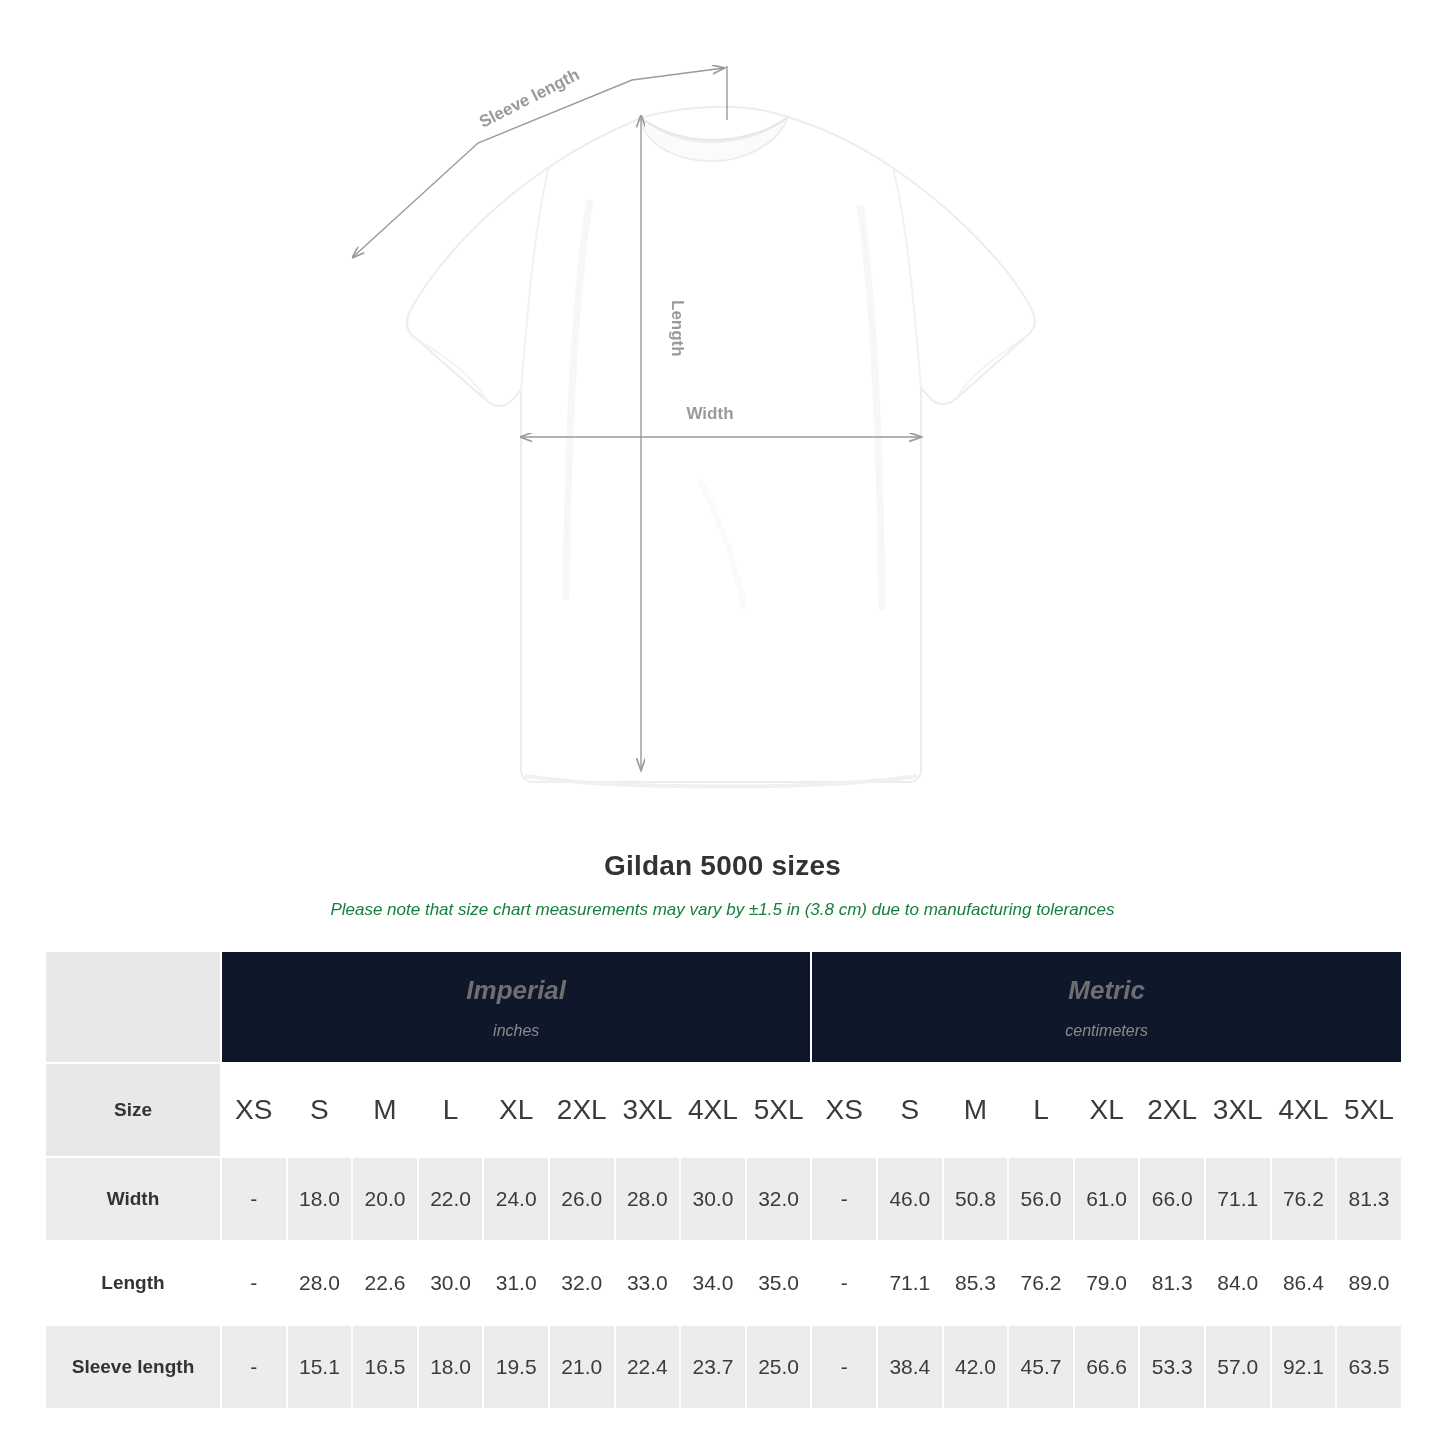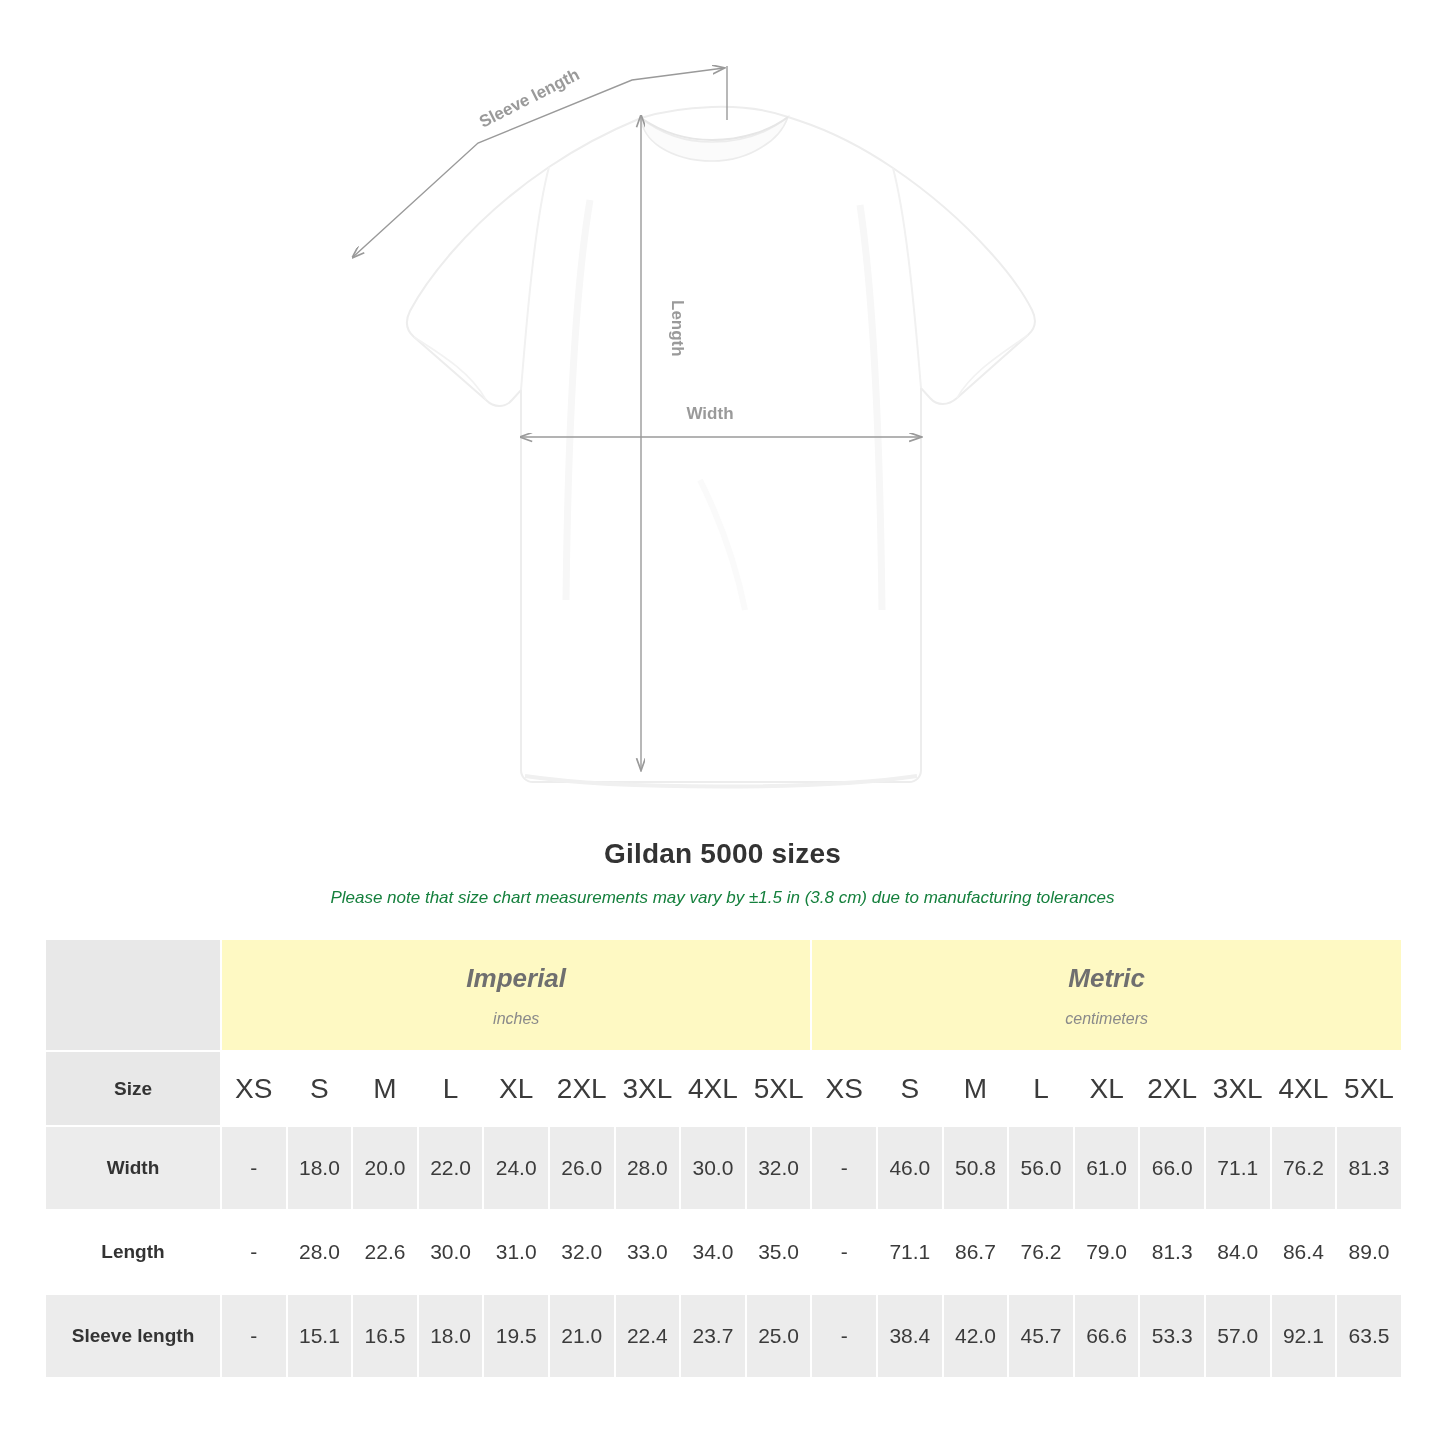--- a/index.html
+++ b/index.html
@@ -17,21 +17,21 @@
 
   
   #diagram {
     position: relative;
     width: 1445px;
     height: 830px;
   }
   #diagram svg { display: block; }
 
   
-  .title-block { text-align: center; margin-top: 8px; }
+  .title-block { text-align: center; margin-top: 20px; }
   .chart-title {
     font-size: 28px;
     font-weight: bold;
     color: #333333;
     letter-spacing: 0.2px;
   }
   .chart-note {
     font-size: 17px;
     font-style: italic;
     color: #15803d;
@@ -48,40 +48,40 @@
     table-layout: fixed;
   }
   table.size-chart td, table.size-chart th {
     border: 2px solid #ffffff;
     text-align: center;
     vertical-align: middle;
     font-weight: normal;
   }
   
   .unit-cell {
-    background: #fef9c3;
+    background: #0f172a;
     height: 112px;
     color: #7d7d7d;
   }
   .unit-name {
     font-size: 26px;
     font-style: italic;
     font-weight: bold;
     color: #6f6f6f;
   }
   .unit-sub {
     font-size: 16px;
     font-style: italic;
     color: #8a8a8a;
     margin-top: 16px;
   }
   .corner-cell { background: #e8e8e8; }
 
   
-  .hdr-row td { height: 75px; background: #ffffff; }
+  .hdr-row td { height: 94px; background: #ffffff; }
   .hdr-row td.rowlabel {
     background: #e8e8e8;
     font-size: 19px;
     font-weight: bold;
     color: #333333;
   }
   .hdr-row td.sizecell {
     font-size: 28px;
     color: #3b3b3b;
     font-weight: normal;
@@ -278,21 +278,21 @@
         <td>28.0</td>
         <td>22.6</td>
         <td>30.0</td>
         <td>31.0</td>
         <td>32.0</td>
         <td>33.0</td>
         <td>34.0</td>
         <td>35.0</td>
         <td>-</td>
         <td>71.1</td>
-        <td>86.7</td>
+        <td>85.3</td>
         <td>76.2</td>
         <td>79.0</td>
         <td>81.3</td>
         <td>84.0</td>
         <td>86.4</td>
         <td>89.0</td>
       </tr>
 
       <tr class="data-row shade">
         <td class="rowlabel">Sleeve length</td>

